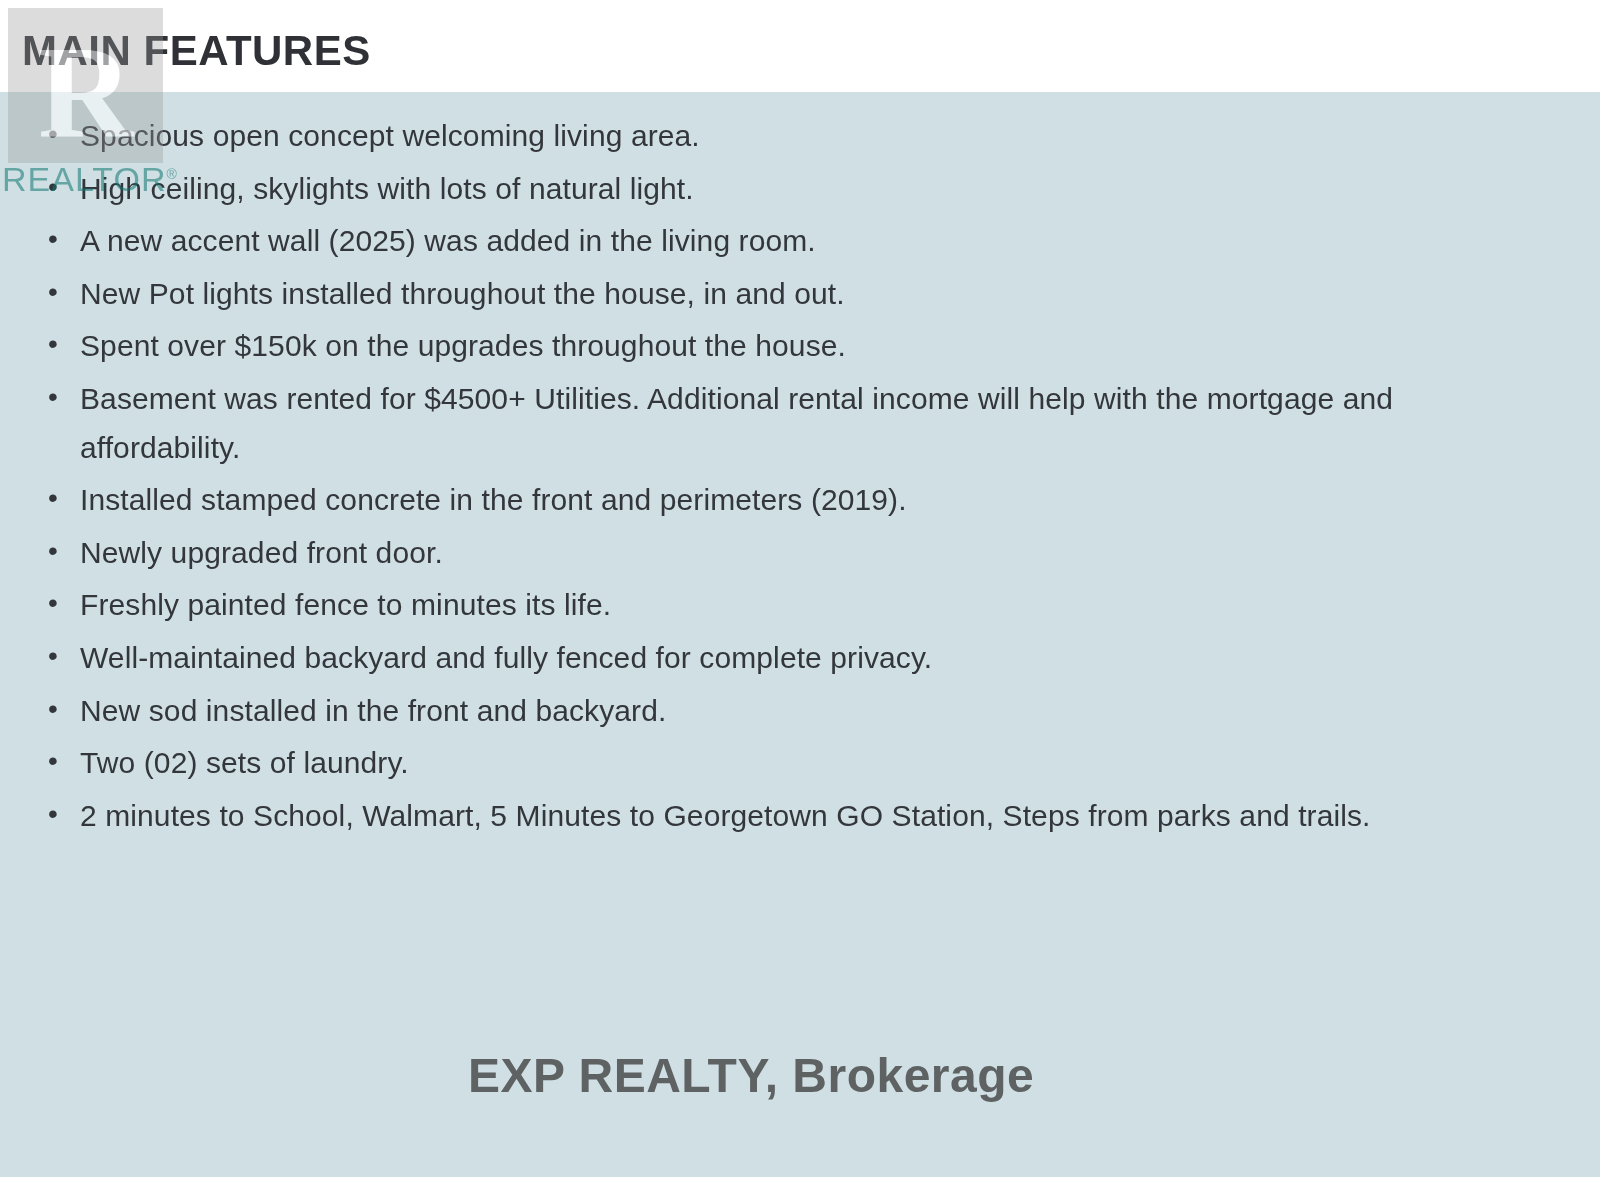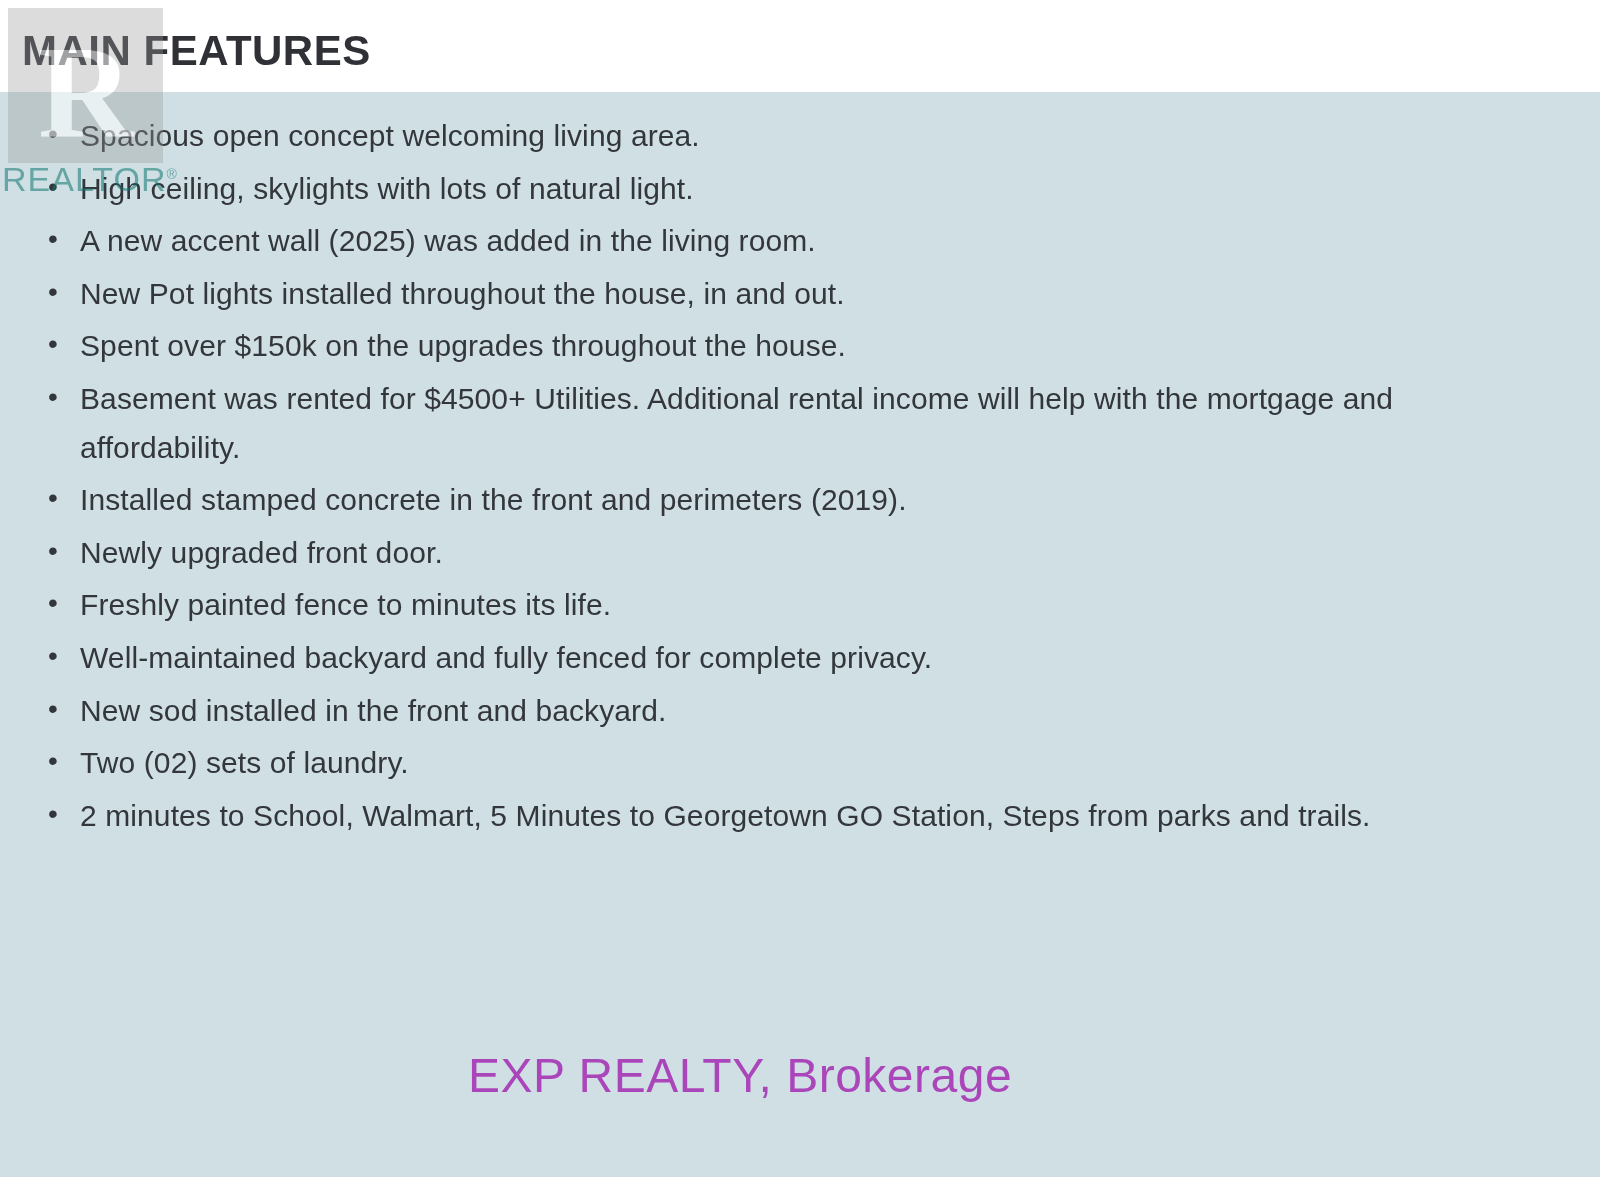--- a/index.html
+++ b/index.html
@@ -112,25 +112,25 @@
   }
   .realtor-logo .word sup {
     font-size: 14px;
     vertical-align: super;
   }
   .watermark {
     position: absolute;
     left: 468px;
     top: 1048px;
     font-size: 48px;
-    color: #a21caf;
+    color: #404040;
     opacity: 0.78;
     letter-spacing: 0.5px;
     white-space: nowrap;
-    font-weight: 400;
+    font-weight: 700;
   }
 </style>
 </head>
 <body>
 
 <div class="page">
 
   <div class="header-band">
     <div class="header-title"><span>MAIN</span><span class="thin"> FEATURES</span></div>
   </div>

